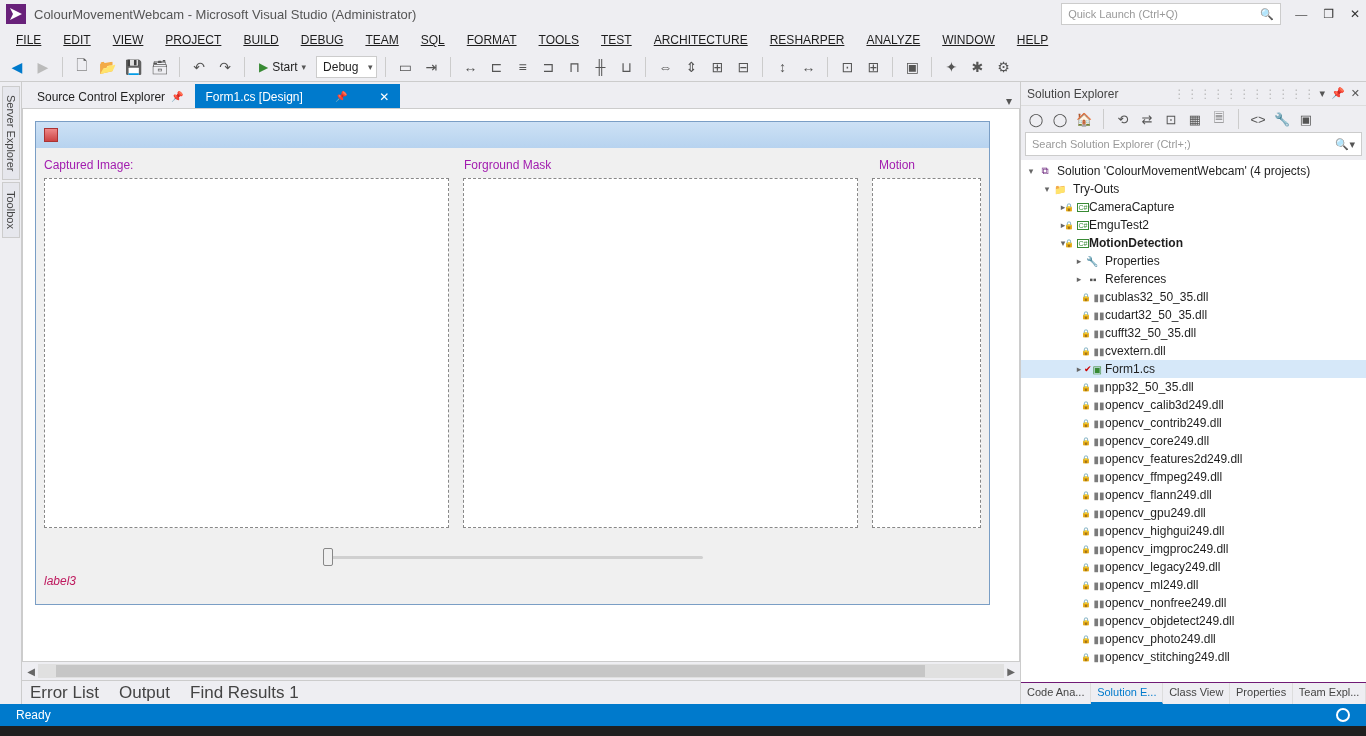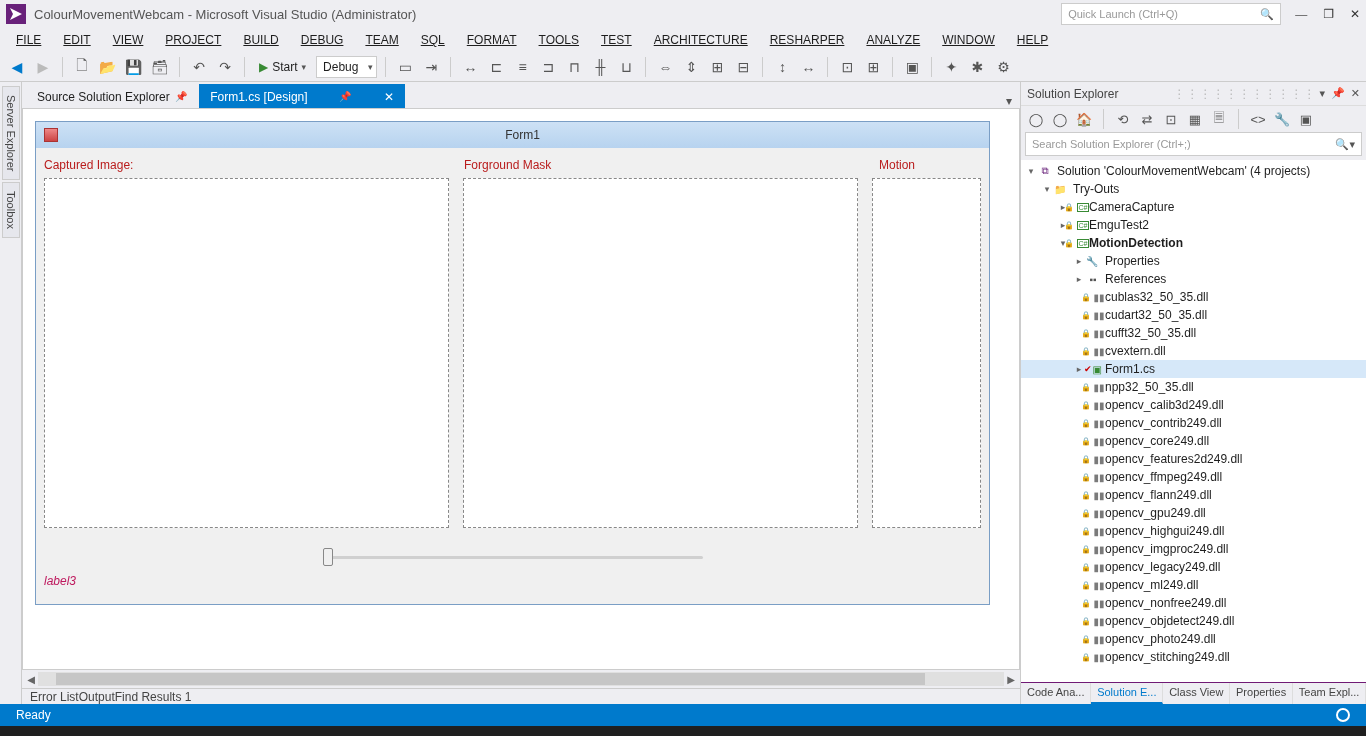--- a/index.html
+++ b/index.html
@@ -33,39 +33,39 @@
 .doc-tab .pin { font-size: 10px; }
 .doc-tab .close { font-size: 12px; }
 .doc-tabs .tab-dd { margin-left: auto; margin-right: 8px; color: #555; cursor: pointer; }
 .designer-surface { flex: 1; background: #fff; border: 1px solid #ccc; margin: 0 0 0 0; overflow: auto; position: relative; }
 .designer-inner { padding: 12px; }
 .form-window { border: 1px solid #7a9ec5; background: #f0f0f0; width: 955px; }
 .form-titlebar { height: 26px; background: linear-gradient(#cde1f5, #b7d3ef); display: flex; align-items: center; padding: 0 8px; font-size: 12px; color: #333; }
 .form-titlebar .icon { width: 14px; height: 14px; background: linear-gradient(#e88,#c44); margin-right: 6px; border: 1px solid #a33; }
 .form-titlebar .title-center { flex: 1; text-align: center; }
 .form-body { padding: 10px 8px 16px 8px; background: #f0f0f0; }
-.form-labels { display: flex; font-size: 12px; color: #b91c1c; margin-bottom: 6px; }
+.form-labels { display: flex; font-size: 12px; color: #a21caf; margin-bottom: 6px; }
 .form-labels .lbl1 { width: 420px; }
 .form-labels .lbl2 { width: 415px; }
 .form-labels .lbl3 { flex: 1; }
 .panels { display: flex; gap: 14px; }
 .dashed-panel { border: 1px dashed #888; background: #fff; height: 350px; }
 .p1 { width: 405px; }
 .p2 { width: 395px; }
 .p3 { flex: 1; min-width: 60px; }
 .slider-row { margin-top: 18px; display: flex; justify-content: center; }
 .slider { width: 380px; height: 22px; position: relative; }
 .slider-track { position: absolute; left: 0; right: 0; top: 10px; height: 3px; background: #d0d0d0; border-radius: 2px; }
 .slider-thumb { position: absolute; left: 0; top: 2px; width: 10px; height: 18px; background: #f0f0f0; border: 1px solid #888; border-radius: 2px; }
 .label3 { margin-top: 6px; font-size: 12px; color: #be185d; font-style: italic; }
 .h-scroll-outer { height: 18px; background: #eeeef2; display: flex; align-items: center; padding: 0 2px; }
 .h-scroll-outer .track { flex: 1; height: 14px; background: #e0e0e0; position: relative; }
 .h-scroll-outer .thumb { position: absolute; left: 18px; width: 90%; top: 1px; bottom: 1px; background: #c6c6c6; }
 .h-scroll-outer .arrow { width: 14px; text-align: center; color: #666; font-size: 10px; cursor: pointer; }
-.bottom-tabs { height: 16px; display: flex; align-items: center; gap: 0; padding: 0 8px; background: #eeeef2; border-top: 1px solid #ccc; font-size: 12px; }
+.bottom-tabs { height: 24px; display: flex; align-items: center; gap: 20px; padding: 0 8px; background: #eeeef2; border-top: 1px solid #ccc; font-size: 17px; }
 .bottom-tabs span { color: #444; cursor: pointer; }
 .right-panel { width: 346px; background: #eeeef2; border-left: 1px solid #ccc; display: flex; flex-direction: column; }
 .panel-header { height: 24px; display: flex; align-items: center; padding: 0 6px; background: #eeeef2; font-size: 12px; color: #444; border-bottom: 1px solid #ddd; }
 .panel-header .title { flex: 1; }
 .panel-header .dots { color: #bbb; letter-spacing: 1px; overflow: hidden; flex: 1; margin-left: 6px; white-space: nowrap; }
 .panel-header .ctrl { margin-left: 6px; cursor: pointer; color: #555; font-size: 11px; }
 .se-toolbar { height: 26px; display: flex; align-items: center; gap: 6px; padding: 0 6px; }
 .se-toolbar .tb { width: 18px; height: 18px; display: inline-flex; align-items: center; justify-content: center; color: #555; cursor: pointer; font-size: 13px; }
 .se-search { height: 24px; margin: 0 4px 4px 4px; border: 1px solid #ccc; background: #fff; display: flex; align-items: center; padding: 0 6px; color: #999; font-size: 11px; }
 .se-search .mag { margin-left: auto; color: #555; }
@@ -184,37 +184,36 @@
 <div class="main-area">
 
   <div class="left-rail">
     <div class="rail-tab">Server Explorer</div>
     <div class="rail-tab">Toolbox</div>
   </div>
 
   <div class="center-col">
     <div class="doc-tabs">
       <div class="doc-tab inactive">
-        <span>Source Solution Explorer</span>
+        <span>Source Control Explorer</span>
         <span class="pin">📌</span>
       </div>
       <div class="doc-tab active">
         <span>Form1.cs [Design]</span>
         <span class="pin">📌</span>
         <span class="close">✕</span>
       </div>
       <span class="tab-dd">▾</span>
     </div>
 
     <div class="designer-surface">
       <div class="designer-inner">
         <div class="form-window">
           <div class="form-titlebar">
             <div class="icon"></div>
-            <div class="title-center">Form1</div>
           </div>
           <div class="form-body">
             <div class="form-labels">
               <div class="lbl1">Captured Image:</div>
               <div class="lbl2">Forground Mask</div>
               <div class="lbl3">Motion</div>
             </div>
             <div class="panels">
               <div class="dashed-panel p1"></div>
               <div class="dashed-panel p2"></div>

